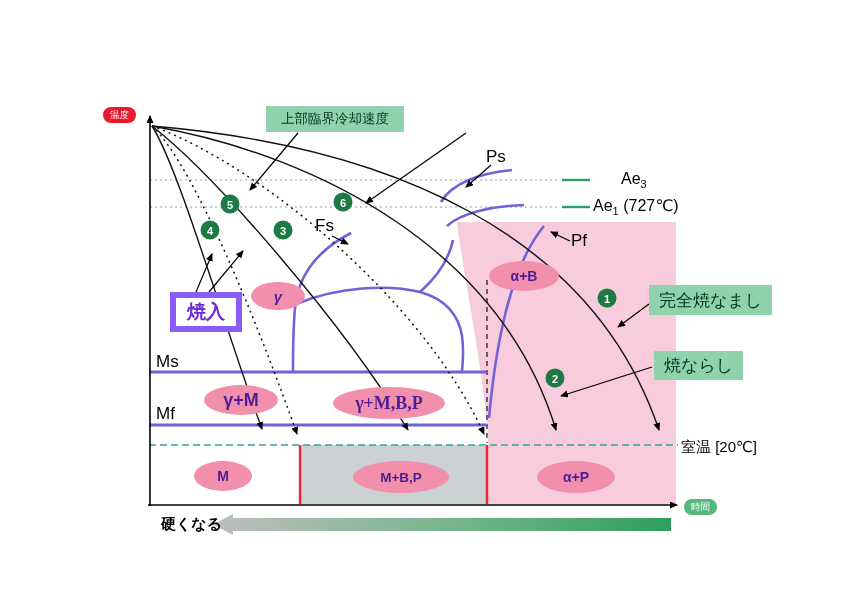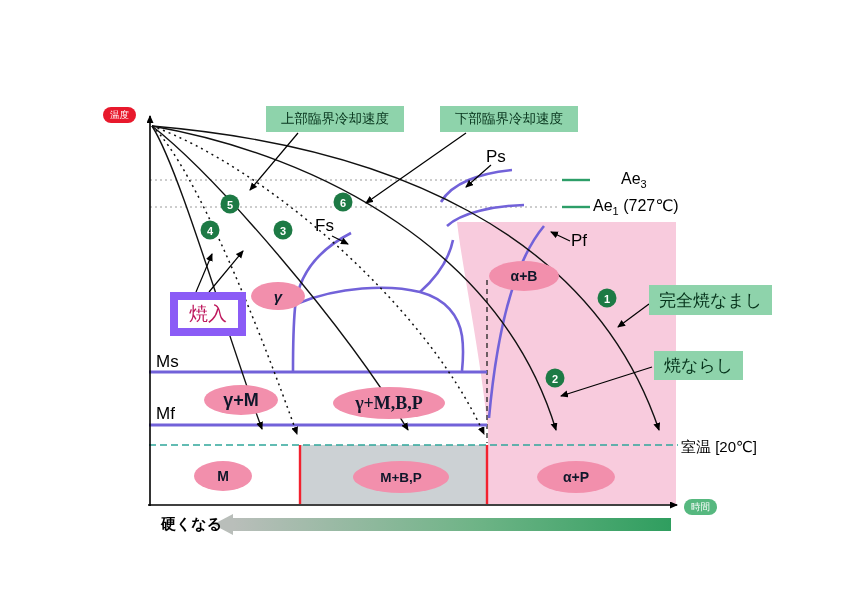--- a/index.html
+++ b/index.html
@@ -5,23 +5,23 @@
   html,body{margin:0;padding:0;background:#fff;}
   .stage{position:relative;width:860px;height:613px;background:#fff;overflow:hidden;
          font-family:"Liberation Sans","DejaVu Sans",sans-serif;color:#000;}
   svg{position:absolute;left:0;top:0;}
   .axis-badge{position:absolute;color:#fff;font-size:9.5px;line-height:1;padding:3px 7px;border-radius:9px;white-space:nowrap;}
   .badge-temp{background:#e8192c;}
   .badge-time{background:#56b87f;}
   .greenbox{position:absolute;background:#8ed3ab;color:#05321a;display:flex;align-items:center;justify-content:center;
             font-size:13.5px;white-space:nowrap;}
   .bigbox{font-size:17px;padding:0 10px;}
-  .quenchbox{position:absolute;background:#fff;border:8px solid #8b5cf6;color:#be185d;display:flex;align-items:center;
-             justify-content:center;font-size:19px;font-weight:400;white-space:nowrap;}
-  .ellipse{position:absolute;border-radius:50%;background:#f28fac;color:#0f172a;display:flex;align-items:center;
+  .quenchbox{position:absolute;background:#fff;border:6px solid #8b5cf6;color:#6d28d9;display:flex;align-items:center;
+             justify-content:center;font-size:19px;font-weight:700;white-space:nowrap;}
+  .ellipse{position:absolute;border-radius:50%;background:#f28fac;color:#4c1d95;display:flex;align-items:center;
            justify-content:center;font-weight:700;transform:translate(-50%,-50%);white-space:nowrap;}
   .num{position:absolute;width:19px;height:19px;border-radius:50%;background:#1d7a45;color:#fff;font-size:11px;
        font-weight:700;display:flex;align-items:center;justify-content:center;transform:translate(-50%,-50%);}
   .lab{position:absolute;font-size:17px;white-space:nowrap;}
   .lab sub{font-size:11px;}
   .small-lab{font-size:15px;}
 </style>
 </head>
 <body>
 
@@ -90,21 +90,20 @@
     <path d="M 148,505 L 677,505" stroke="#000" stroke-width="1.6" marker-end="url(#ah)" fill="none"></path>
 
     <rect x="233" y="518" width="438" height="13" fill="url(#hardGrad)"></rect>
     <polygon points="233,514 233,535 213,524.5" fill="#b9beba"></polygon>
   </svg>
 
   <div class="axis-badge badge-temp" style="left:103px;top:107px;">温度</div>
   <div class="axis-badge badge-time" style="left:684px;top:499px;">時間</div>
 
   <div class="greenbox" style="left:258px;top:106px;width:138px;height:26px;margin-left:8px;">上部臨界冷却速度</div>
-  <div class="greenbox" style="left:440px;top:106px;width:138px;height:26px;">下部臨界冷却速度</div>
   <div class="quenchbox" style="left:170px;top:292px;width:60px;height:28px;">焼入</div>
   <div class="greenbox bigbox" style="left:649px;top:285px;height:30px;">完全焼なまし</div>
   <div class="greenbox bigbox" style="left:654px;top:351px;height:29px;">焼ならし</div>
 
   <div class="lab" style="left:486px;top:147px;">Ps</div>
   <div class="lab" style="left:315px;top:216px;">Fs</div>
   <div class="lab" style="left:571px;top:231px;">Pf</div>
   <div class="lab" style="left:156px;top:352px;">Ms</div>
   <div class="lab" style="left:156px;top:404px;">Mf</div>
   <div class="lab" style="left:593px;top:170px;font-size:16px;margin-left:28px;">

